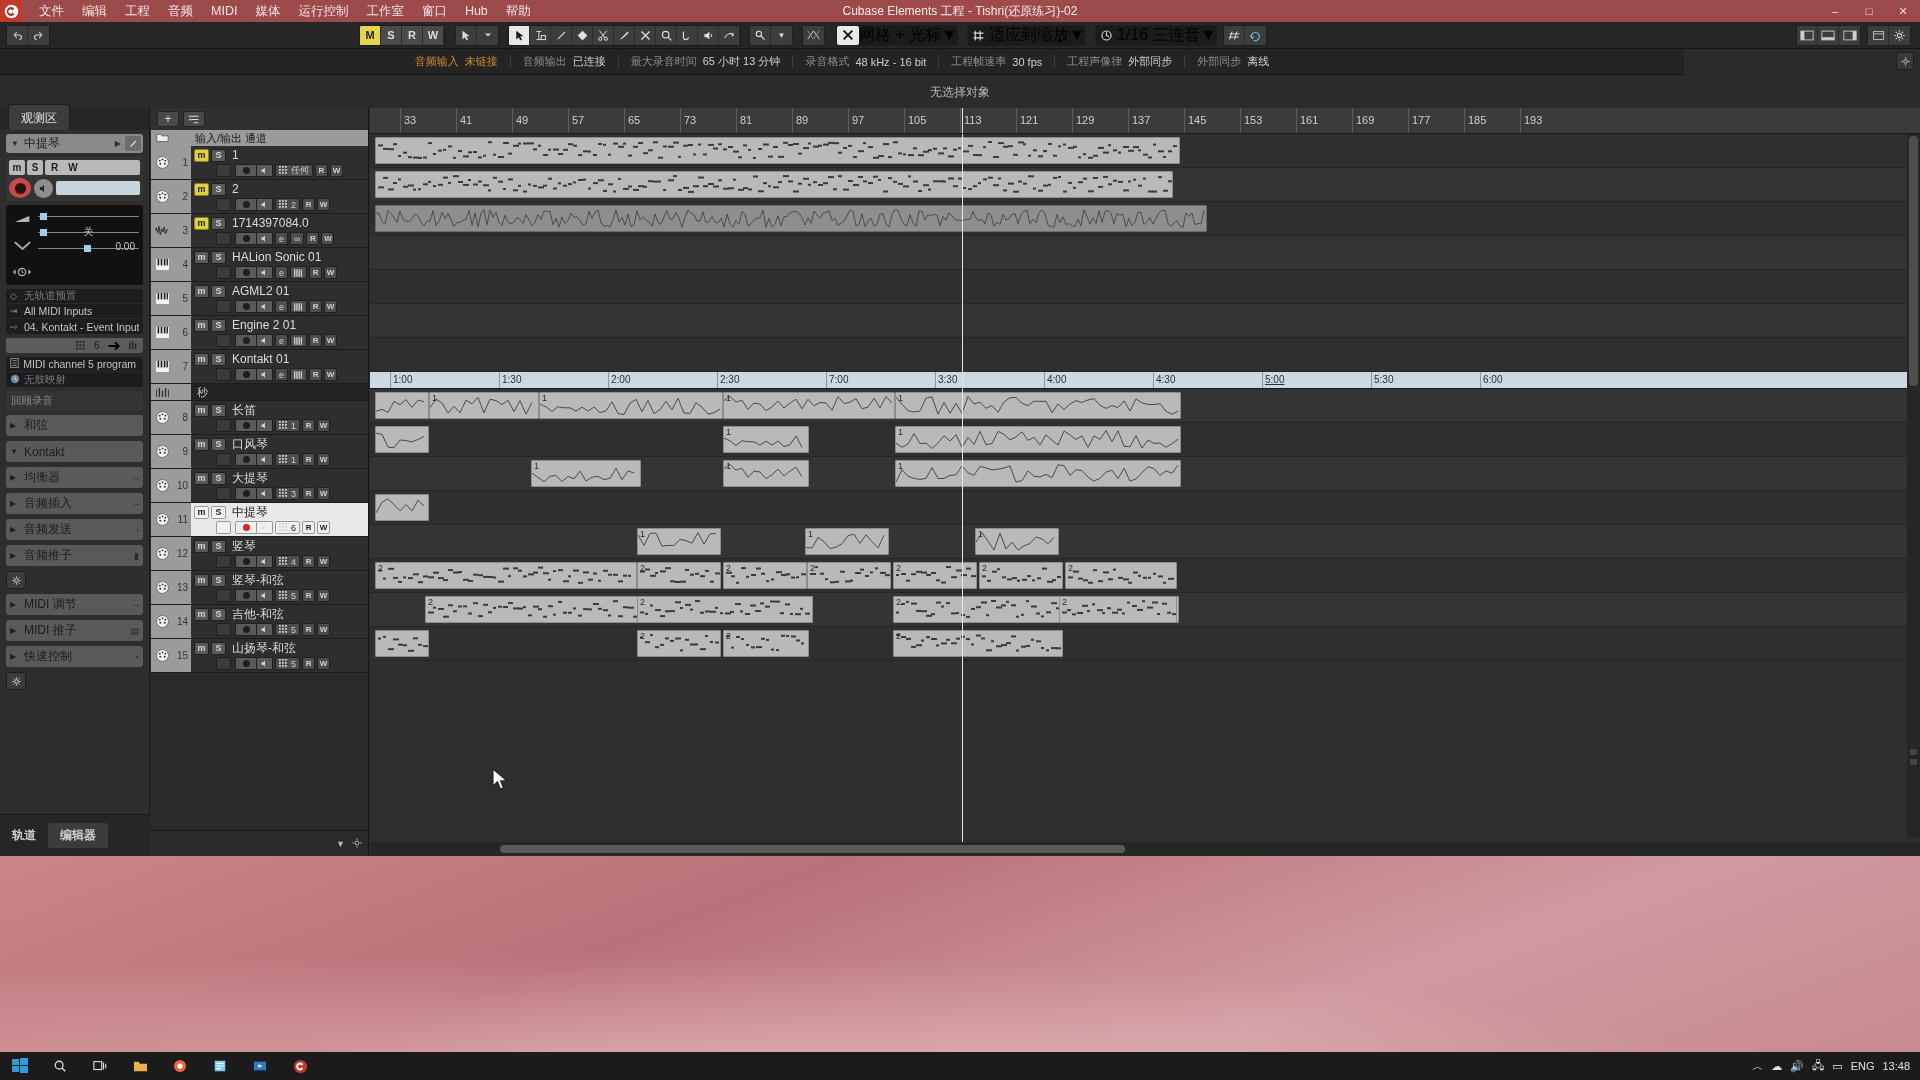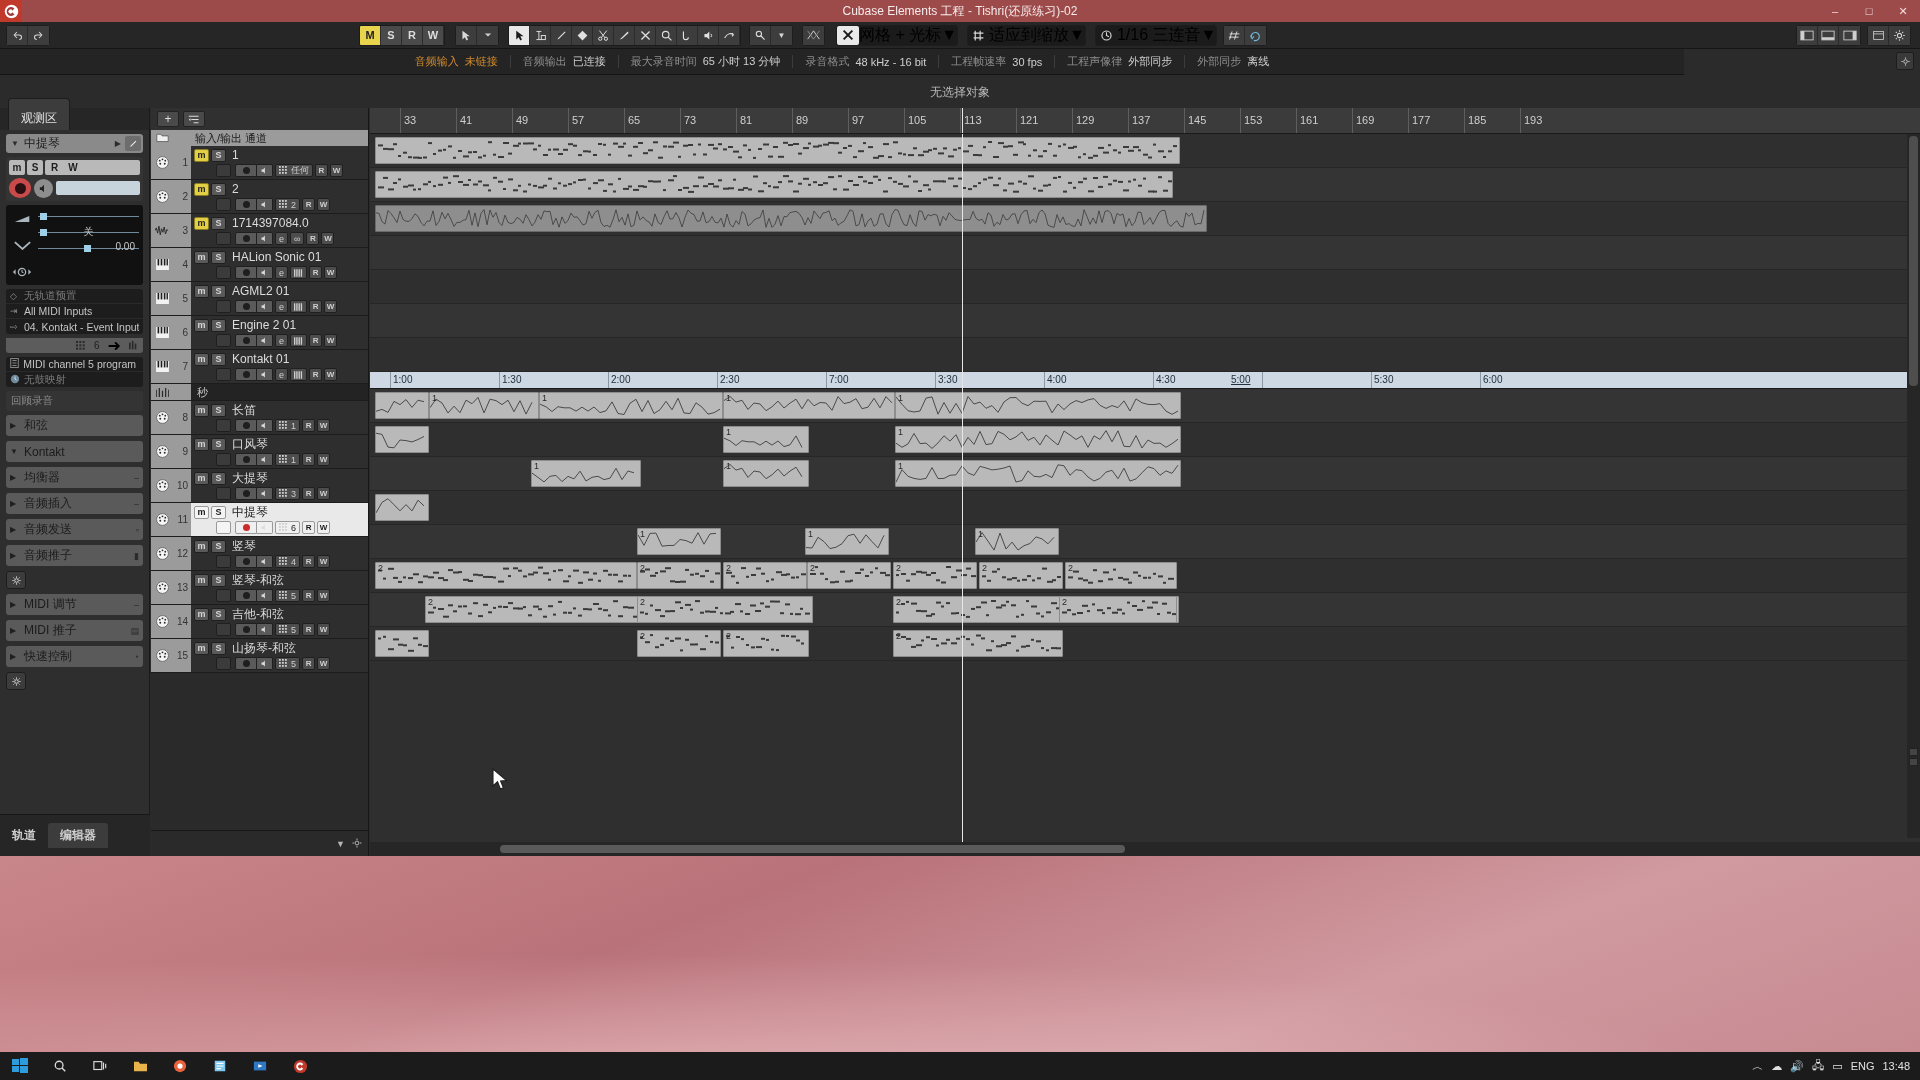--- a/index.html
+++ b/index.html
@@ -61,21 +61,21 @@
   
   .selbar { position:absolute; left:0; top:76px; width:1920px; height:32px;
     background:#2b2b2b; display:flex; align-items:center; justify-content:center; }
   .selbar span { color:#b9b9b9; font-size:12px; }
 
   
   .inspector { position:absolute; left:0; top:108px; width:150px; height:748px;
     background:#2e2e2e; border-right:1px solid #1a1a1a; }
   .insp-tabrow { height:22px; display:flex; align-items:flex-end; padding-left:8px;
     background:#262626; }
-  .insp-tab { background:#3c3c3c; color:#e2e2e2; font-size:12px; padding:11px 12px 3px 12px;
+  .insp-tab { background:#3c3c3c; color:#e2e2e2; font-size:12px; padding:5px 12px 3px 12px;
     border-radius:4px 4px 0 0; border:1px solid #1c1c1c; border-bottom:none; }
   .insp-body { padding:4px 6px 0 6px; height:706px; overflow:hidden; }
   .trackhdr { display:flex; align-items:center; height:19px; background:#8a8a8a;
     border-radius:3px; margin-bottom:4px; }
   .trackhdr .tri { width:18px; text-align:center; color:#2b2b2b; font-size:8px; }
   .trackhdr .nm { flex:1; color:#1c1c1c; font-size:12px; }
   .trackhdr .ar { color:#2b2b2b; font-size:8px; padding:0 4px; }
   .trackhdr .ed { width:16px; height:15px; background:#6d6d6d; border-radius:2px; margin-right:2px;
     display:flex; align-items:center; justify-content:center; }
   .mspanel { background:#343434; border-radius:3px; padding:3px; margin-bottom:4px; }
@@ -212,20 +212,33 @@
 </head>
 <body>
 
 <div class="titlebar">
   <div class="logo">
     <svg width="15" height="15" viewBox="0 0 20 20">
         <circle cx="10" cy="10" r="9" fill="#ffffff"></circle>
         <path d="M14 6 A6 6 0 1 0 14 14 L11 11 A2.6 2.6 0 1 1 11 9 Z" fill="#a33a3a"></path>
       </svg>
   </div>
+  <div class="menubar" id="menubar">
+      <div class="menuitem">文件</div>
+      <div class="menuitem">编辑</div>
+      <div class="menuitem">工程</div>
+      <div class="menuitem">音频</div>
+      <div class="menuitem">MIDI</div>
+      <div class="menuitem">媒体</div>
+      <div class="menuitem">运行控制</div>
+      <div class="menuitem">工作室</div>
+      <div class="menuitem">窗口</div>
+      <div class="menuitem">Hub</div>
+      <div class="menuitem">帮助</div>
+    </div>
   <div class="title-center">Cubase Elements 工程 - Tishri(还原练习)-02</div>
   <div class="wincontrols">
     <div class="wc">–</div>
     <div class="wc">□</div>
     <div class="wc close">✕</div>
   </div>
 </div>
 
 <div class="toolbar">
   <div class="tb-group" style="margin-left:6px;">
@@ -1531,21 +1544,21 @@
         <div class="sl" style="left: 350px;">2:30</div>
         <div class="st" style="left: 456px;"></div>
         <div class="sl" style="left: 459px;">7:00</div>
         <div class="st" style="left: 565px;"></div>
         <div class="sl" style="left: 568px;">3:30</div>
         <div class="st" style="left: 674px;"></div>
         <div class="sl" style="left: 677px;">4:00</div>
         <div class="st" style="left: 783px;"></div>
         <div class="sl" style="left: 786px;">4:30</div>
         <div class="st" style="left: 892px;"></div>
-        <div class="sl" style="left: 861px; text-decoration: underline;">5:00</div>
+        <div class="sl" style="left: 895px; text-decoration: underline;">5:00</div>
         <div class="st" style="left: 1001px;"></div>
         <div class="sl" style="left: 1004px;">5:30</div>
         <div class="st" style="left: 1110px;"></div>
         <div class="sl" style="left: 1113px;">6:00</div>
       </div>
       <div class="lane-row odd" style="top: 255px; height: 34px;"></div>
       <div class="lane-row even" style="top: 289px; height: 34px;"></div>
       <div class="lane-row odd" style="top: 323px; height: 34px;"></div>
       <div class="lane-row even" style="top: 357px; height: 34px;"></div>
       <div class="lane-row odd" style="top: 391px; height: 34px;"></div>

